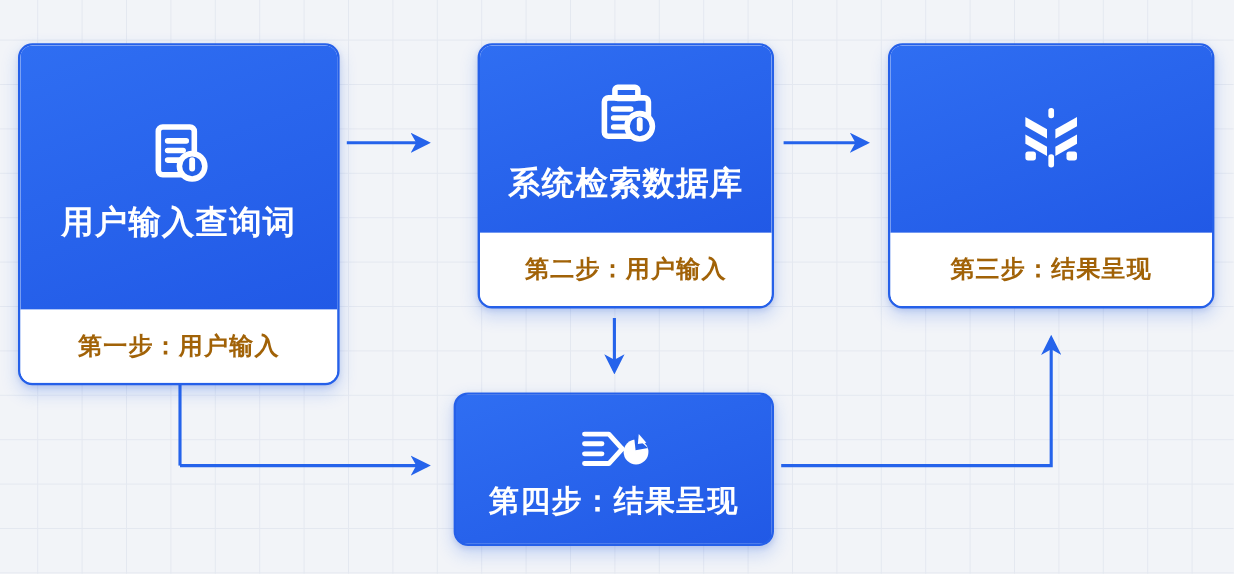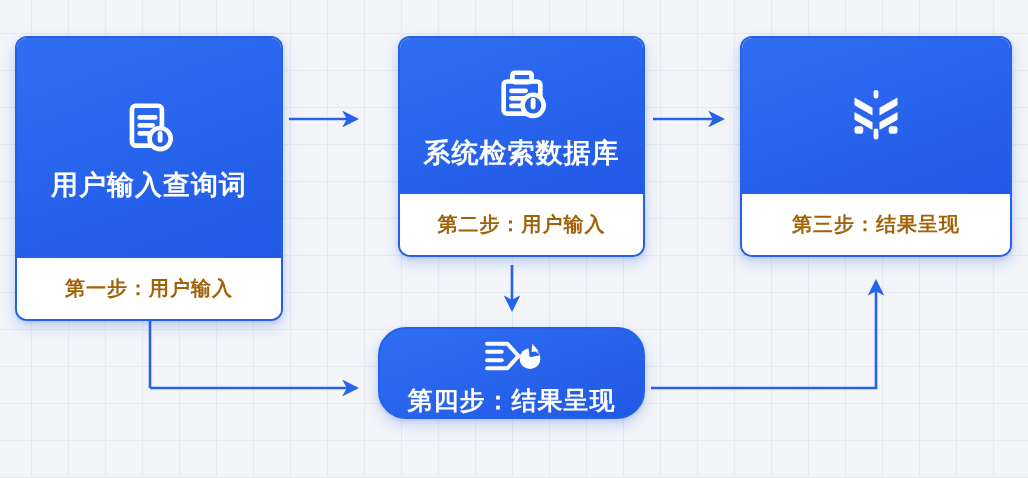--- a/index.html
+++ b/index.html
@@ -34,23 +34,23 @@
   }
   .card-footer{
     height:61px;background:#ffffff;
     display:flex;align-items:center;justify-content:center;
     color:#a16207;font-size:20px;font-weight:600;letter-spacing:1px;
   }
   #card-1{left:15px;top:36px;width:268px;height:285px;}
   #card-2{left:398px;top:36px;width:247px;height:221px;}
   #card-3{left:740px;top:36px;width:272px;height:221px;}
   #card-4{
-    left:378px;top:327px;width:267px;height:92px;
+    left:378px;top:327px;width:267px;height:128px;
     background:linear-gradient(160deg,#2f6ef2 0%,#2159e6 100%);
-    align-items:center;justify-content:center;gap:9px;border-radius:28px;
+    align-items:center;justify-content:center;gap:9px;
   }
   #card-4 .card-title{font-size:25px;}
   .icon{display:block;}
   #flow-lines{position:absolute;left:0;top:0;width:1028px;height:478px;}
 </style>
 </head>
 <body>
 
 <svg id="flow-lines" viewBox="0 0 1028 478">
   <defs>

